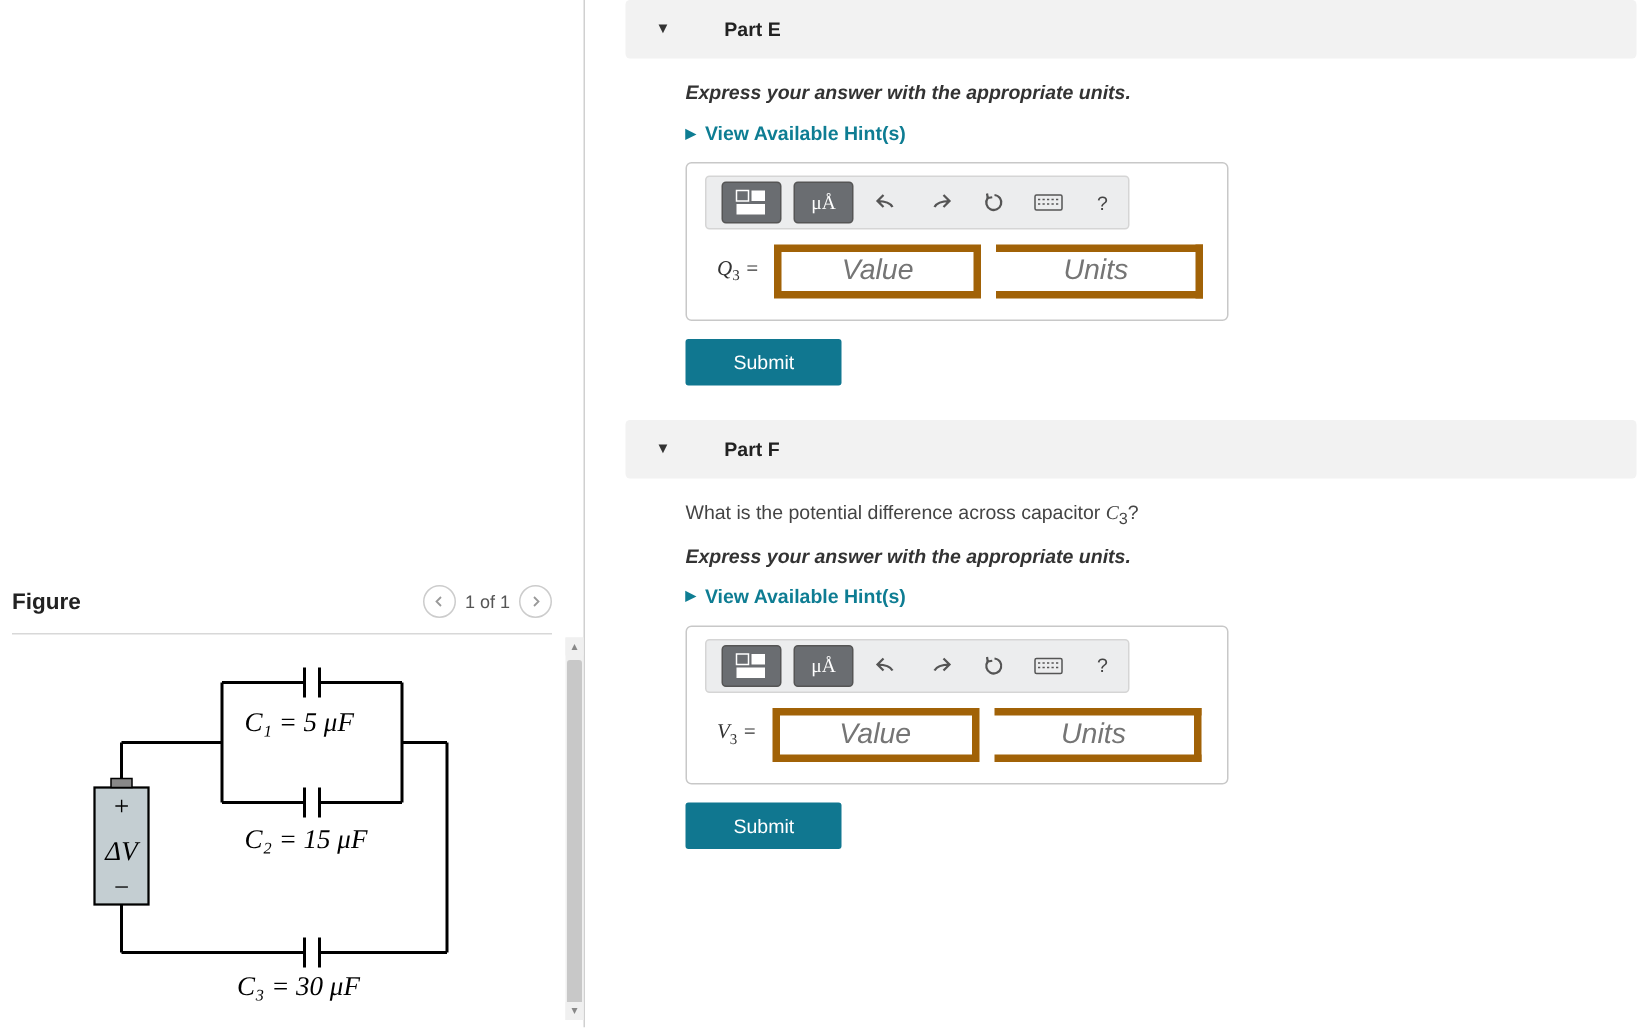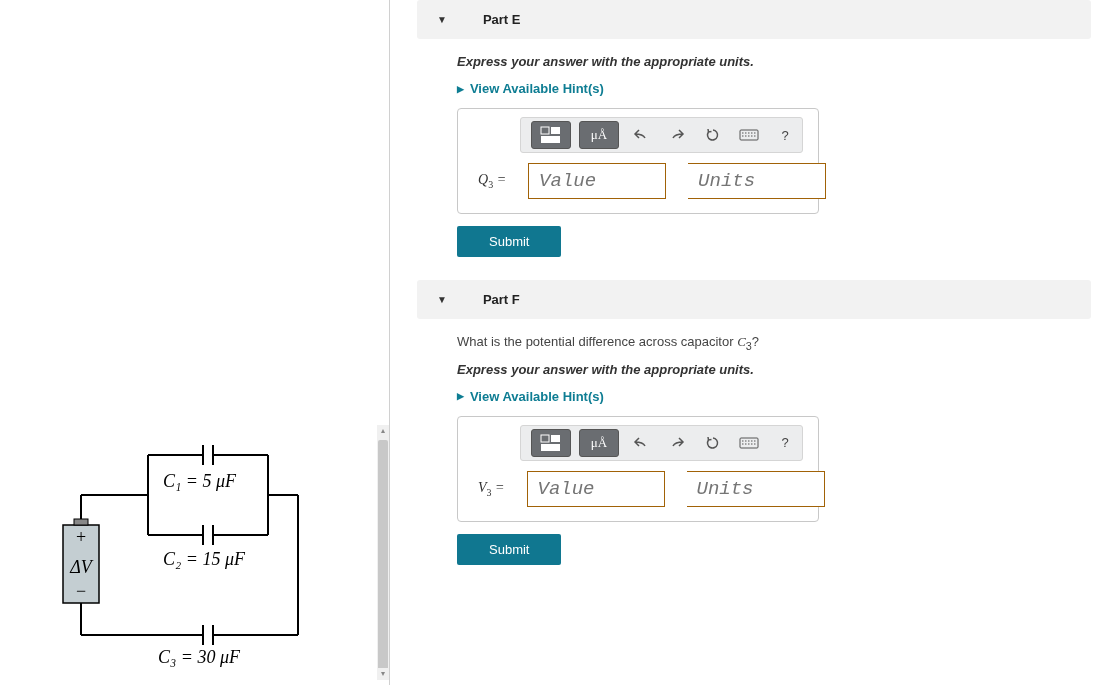--- a/index.html
+++ b/index.html
@@ -154,21 +154,20 @@
   }
   .toolbar {
     background: #ecedee;
     border: 1px solid #d5d5d5;
     border-radius: 3px;
     height: 36px;
     display: flex;
     align-items: center;
     gap: 8px;
     padding: 0 10px;
-    margin-left: 50px;
     width: 283px;
     margin-bottom: 10px;
   }
   .tool-btn {
     height: 28px;
     min-width: 28px;
     border-radius: 3px;
     display: flex;
     align-items: center;
     justify-content: center;
@@ -183,42 +182,43 @@
     min-width: 40px;
   }
   .tool-text {
     font-size: 13px;
     color: #fff;
     font-family: "Times New Roman", serif;
   }
   .input-row {
     display: flex;
     align-items: center;
-    gap: 22px;
+    gap: 10px;
     padding-left: 8px;
   }
   .var-label {
     font-family: "Times New Roman", serif;
     font-style: italic;
     font-size: 14px;
     color: #333;
   }
   .var-label sub {
     font-style: normal;
     font-size: 10px;
   }
   .value-input, .units-input {
     height: 36px;
-    border: 1px solid #a16207;
-    font-family: Liberation Mono, monospace;
+    border: 5px solid #a16207;
+    font-family: Liberation Sans, sans-serif;
     font-style: italic;
     font-size: 19px;
     color: #888;
     padding: 0 10px;
     background: #fff;
+    text-align: center;
   }
   .value-input { width: 138px; }
   .units-input { width: 138px; border-left: none; }
   .submit-btn {
     background: #107790;
     color: #fff;
     border: none;
     padding: 8px 32px;
     font-size: 13px;
     border-radius: 2px;
@@ -227,20 +227,36 @@
   }
   .circuit-svg text {
     font-family: "Times New Roman", serif;
     font-size: 18px;
   }
 </style>
 </head>
 <body>
 
 <div class="left-pane">
+  <div class="figure-header">
+    <span class="figure-title">Figure</span>
+    <div class="pager">
+      <div class="pager-btn">
+        <svg width="8" height="8" viewBox="0 0 8 8">
+            <path d="M5 1 L2 4 L5 7" stroke="#999" fill="none" stroke-width="1.2"></path>
+          </svg>
+      </div>
+      <span>1 of 1</span>
+      <div class="pager-btn">
+        <svg width="8" height="8" viewBox="0 0 8 8">
+            <path d="M3 1 L6 4 L3 7" stroke="#999" fill="none" stroke-width="1.2"></path>
+          </svg>
+      </div>
+    </div>
+  </div>
 
   <div class="figure-area">
     <svg class="circuit-svg" width="355" height="255" viewBox="0 0 355 255">
 
       <rect x="55" y="100" width="36" height="78" fill="#c4ced2" stroke="#000" stroke-width="1.5"></rect>
       <rect x="66" y="94" width="14" height="6" fill="#888" stroke="#000" stroke-width="1"></rect>
       <text x="73" y="118" text-anchor="middle" font-size="14">+</text>
       <text x="73" y="148" text-anchor="middle" style="font-style:italic">ΔV</text>
       <text x="73" y="172" text-anchor="middle" font-size="16">−</text>
 

